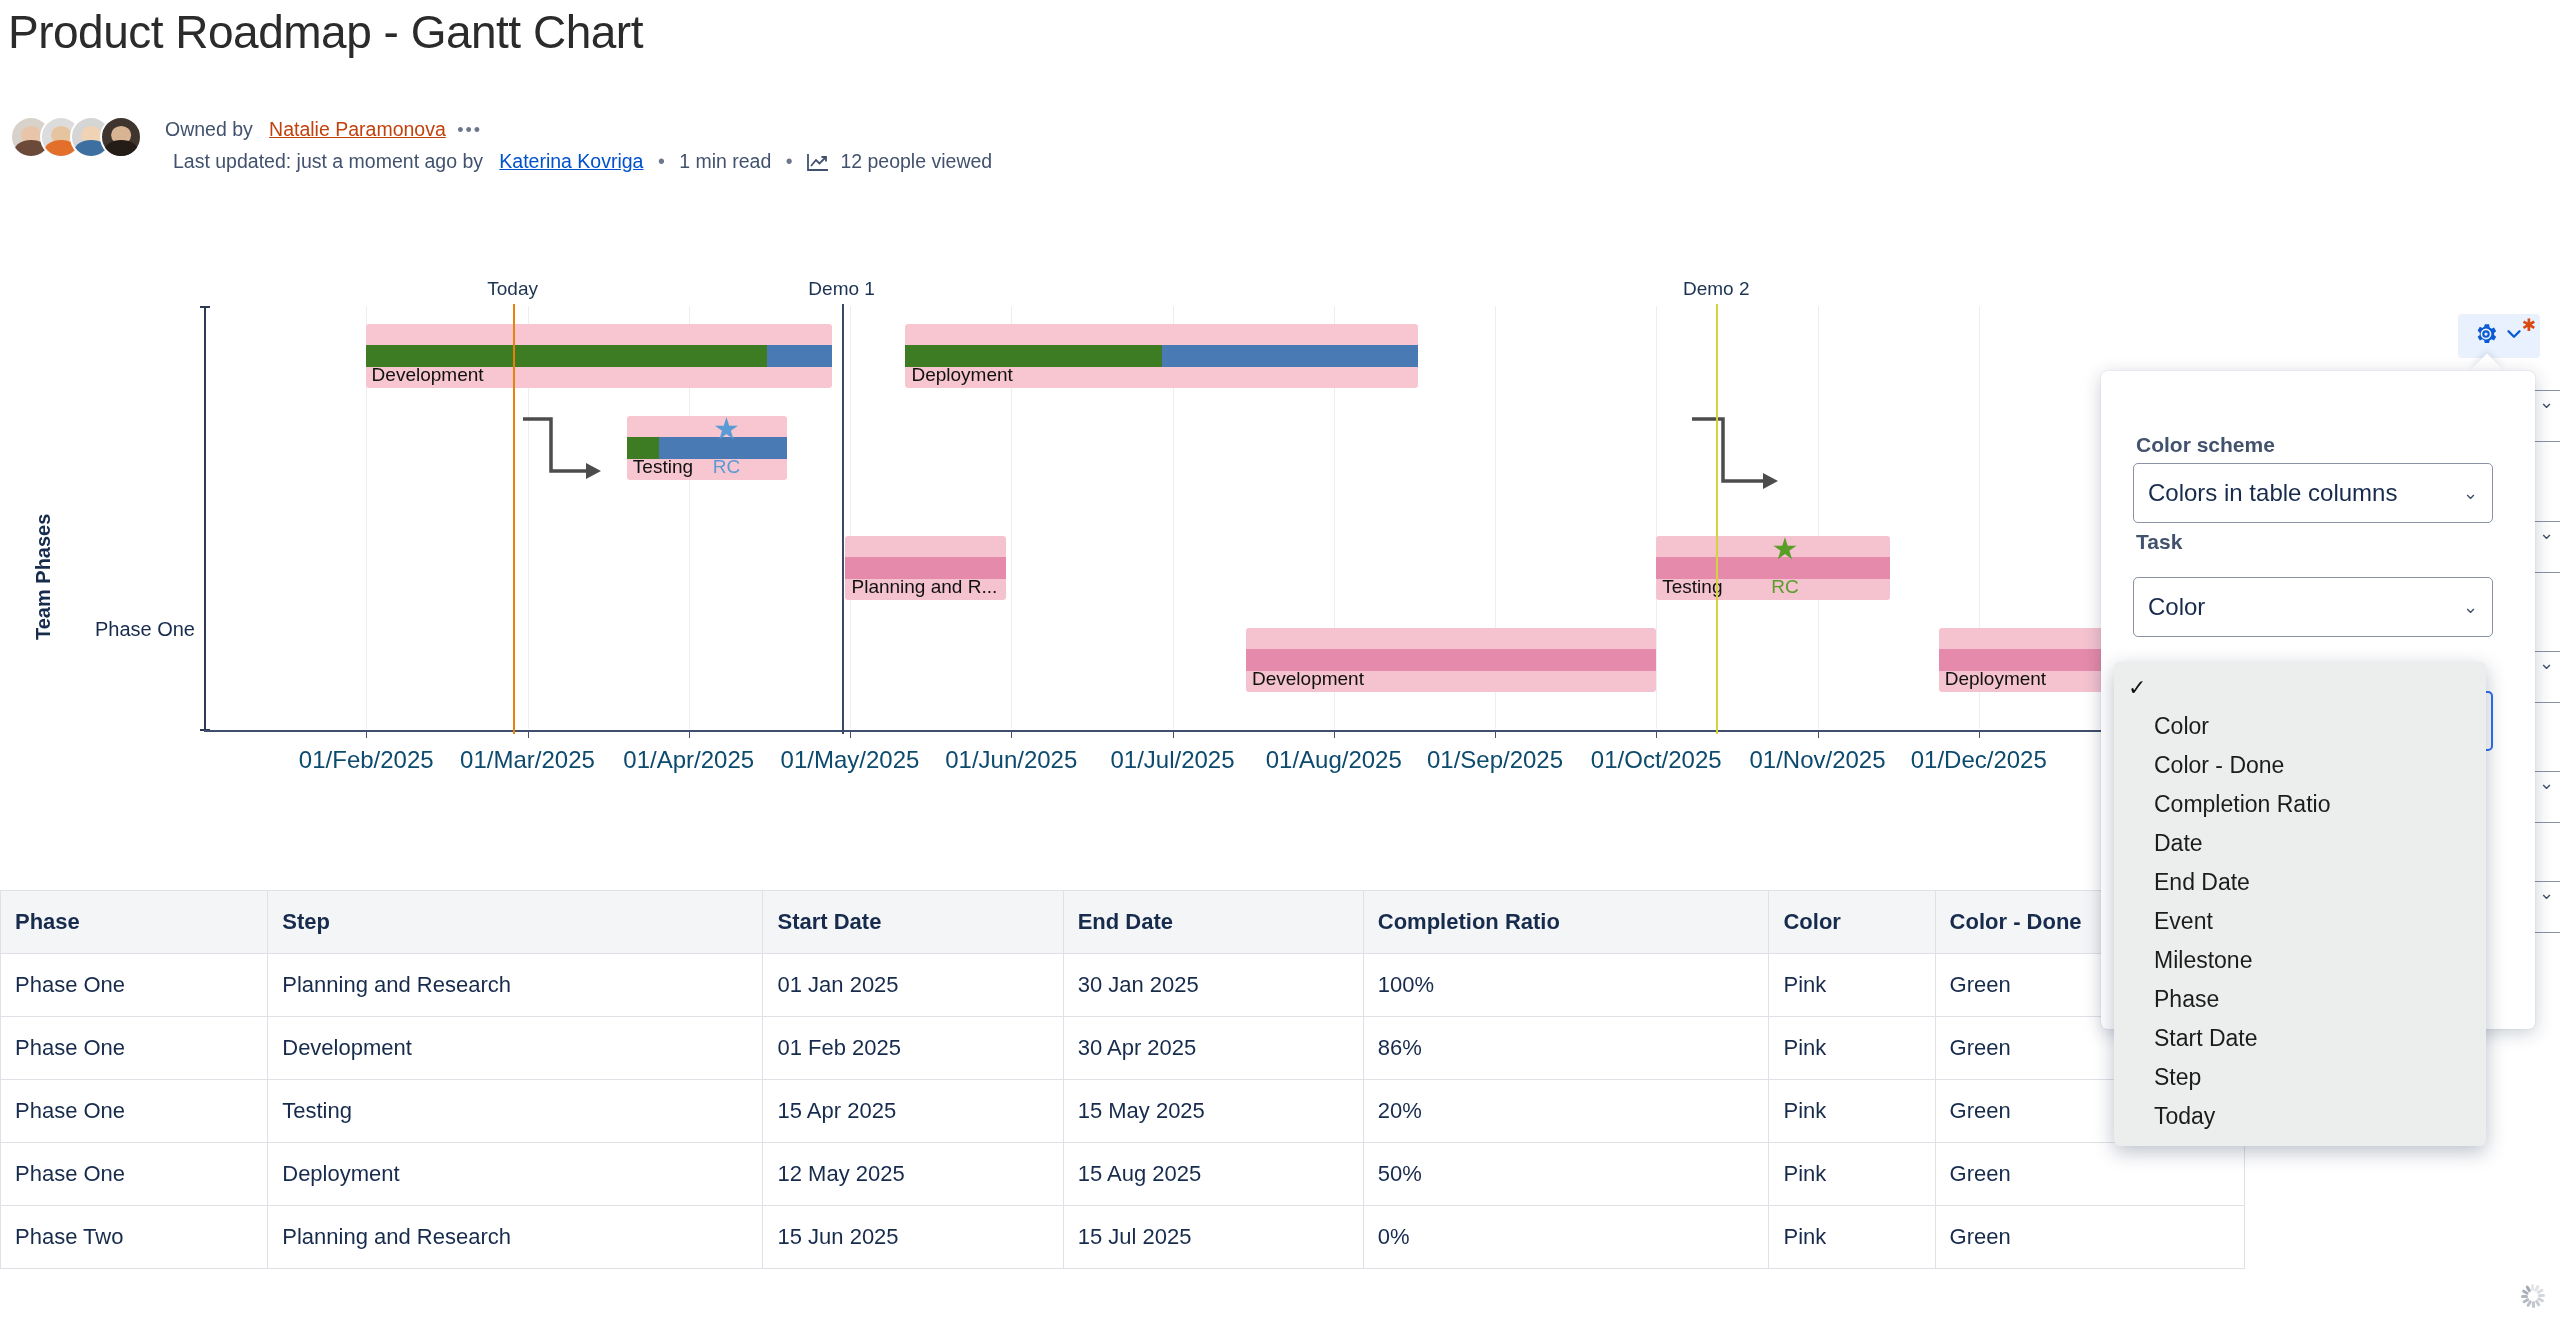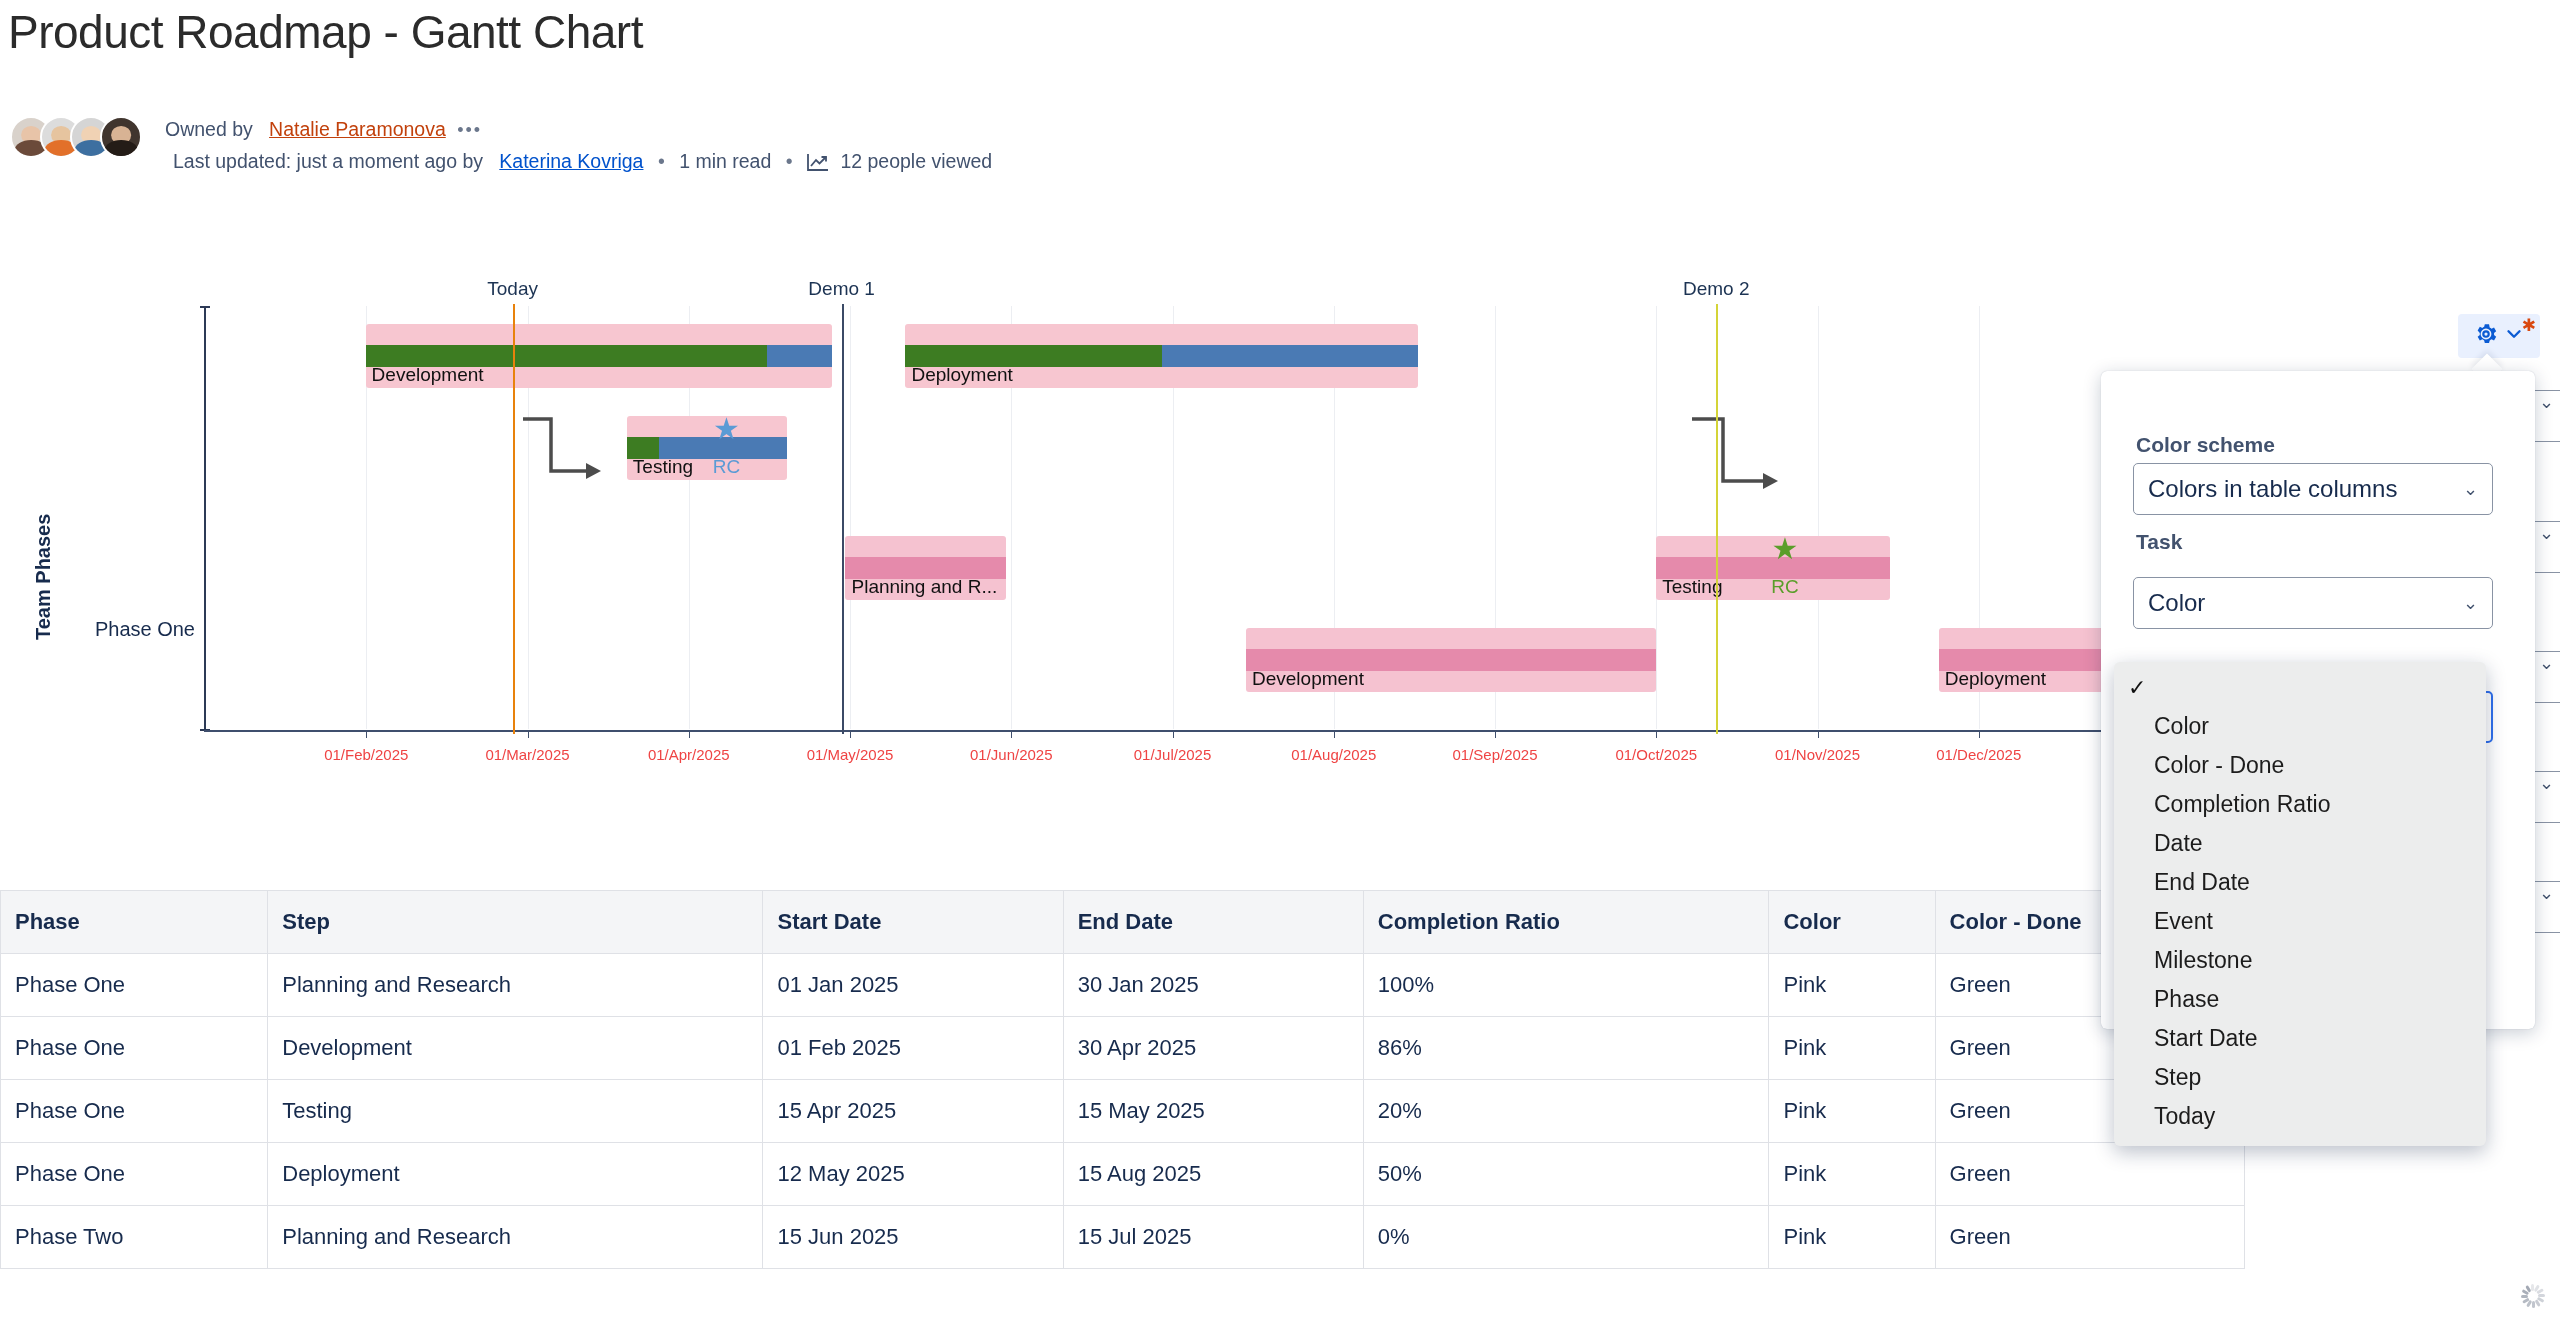--- a/index.html
+++ b/index.html
@@ -51,21 +51,21 @@
   #cat-one{ left:50px; top:418px; width:145px; }
   #cat-two{ left:50px; top:694px; width:145px; }
 
   .plot{ position:absolute; left:205px; top:106px; width:1935px; height:423px; }
   .vgrid{ position:absolute; top:0; bottom:0; width:1px; background:#eceef2; }
   .axis-left{ position:absolute; left:204px; top:106px; width:2px; height:425px; background:#2c3a56; }
   .axis-bottom{ position:absolute; left:204px; top:530px; width:1906px; height:1.5px; background:#3f4f6d; }
   .axis-tick{ position:absolute; top:530px; width:1px; height:8px; background:#3f4f6d; }
   .axis-cap{ position:absolute; left:200px; width:10px; height:2px; background:#2c3a56; }
   .xlab{
-    position:absolute; top:546px; font-size:15px; color:#ef4444;
+    position:absolute; top:546px; font-size:24px; color:#0c4a6e;
     white-space:nowrap; transform:translateX(-50%); font-weight:400;
   }
 
   
   .ev-line{ position:absolute; top:104px; width:2px; height:430px; }
   .ev-lab{ position:absolute; top:-28px; font-size:19px; color:#1c3353;
            transform:translateX(-50%); white-space:nowrap; }
   .bar-wrap{ position:absolute; border-radius:3px; }
   .bar-prog{ position:absolute; left:0; top:33%; height:34%; }
   .bar-rest{ position:absolute; top:33%; height:34%; }
@@ -110,21 +110,21 @@
   #panel-arrow{
     position:absolute; left:2476px; top:358px; width:22px; height:22px;
     background:#fff; transform:rotate(45deg);
     box-shadow:-2px -2px 6px rgba(9,30,66,.10);
   }
   #type-ghost{
     position:absolute; left:2269px; top:370px; font-size:22px; color:#172b4d;
   }
   .fld-label{ position:absolute; left:35px; font-size:21px; font-weight:700; color:#42526e; }
   .fld-box{
-    position:absolute; left:32px; width:360px; height:52px;
+    position:absolute; left:32px; width:360px; height:60px;
     border:1.5px solid #8993a4; border-radius:5px; background:#fff;
     display:flex; align-items:center; padding:0 14px; font-size:24px; color:#172b4d;
   }
   .fld-box.focused{ border:2px solid #2f6fed; }
   .fld-chev{ position:absolute; right:14px; color:#42526e; font-size:18px; }
 
   
   .stub{
     position:absolute; left:2504px; width:60px; height:52px;
     border:1.5px solid #8993a4; border-right:none; border-radius:5px 0 0 5px;

